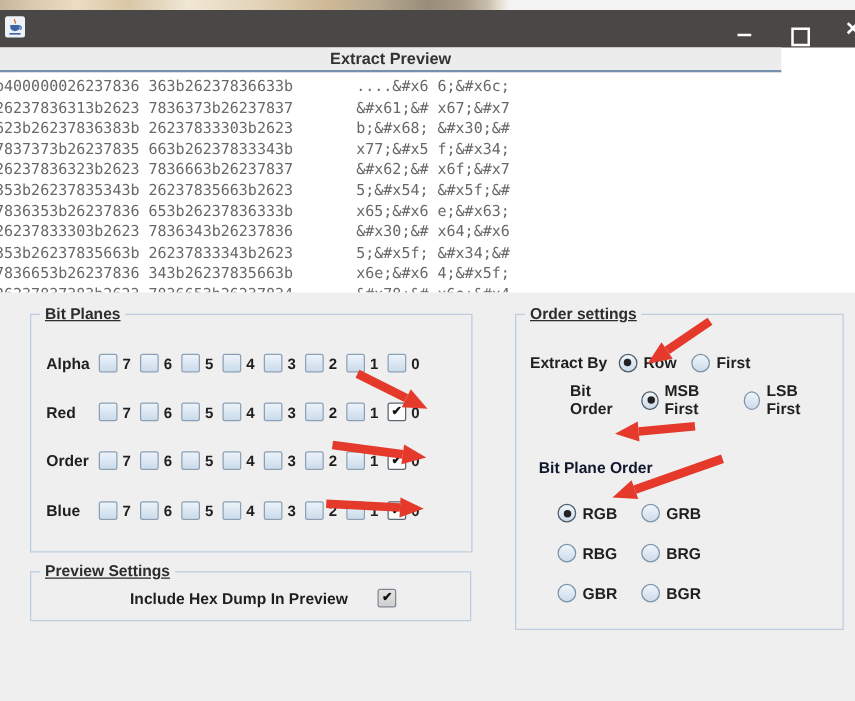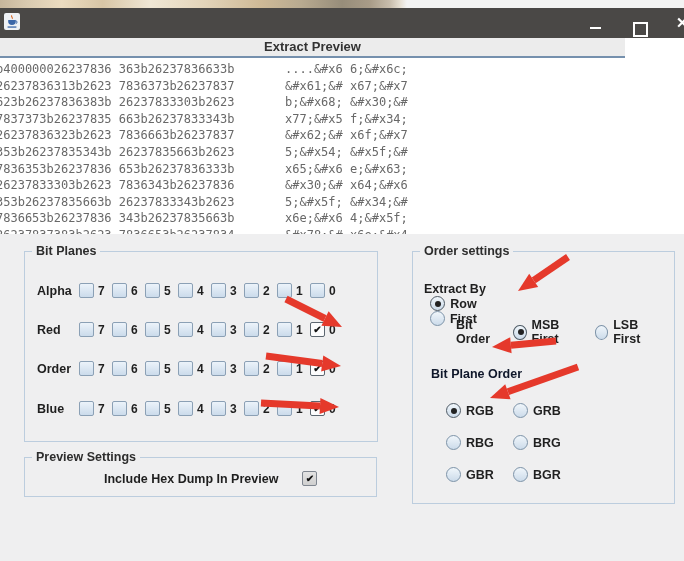--- a/index.html
+++ b/index.html
@@ -41,21 +41,21 @@
     font-family:"DejaVu Sans Mono", monospace; font-size:12px; line-height:16.6px;
     color:#686868; white-space:pre;
   }
   .dialog-body {
     position:absolute; left:0; top:234px; width:684px; height:327px;
     background:#efeff0;
   }
   .panel { position:absolute; border:1px solid #bccdde; }
   .panel-title {
     position:absolute; top:-8px; left:7px; background:#efeff0; padding:0 4px;
-    font-weight:bold; font-size:12.5px; color:#2d2d2d; white-space:nowrap;
+    font-weight:bold; font-size:12.5px; color:#2d2d2d; white-space:nowrap;text-decoration:underline;
   }
   .bp-row { position:absolute; left:12px; display:flex; align-items:center; height:17px; }
   .bp-label { width:42px; font-weight:bold; font-size:12.5px; color:#1f1f1f; }
   .cb-group { display:flex; align-items:center; width:33px; }
   .cb {
     width:13px; height:13px; border:1px solid #8ba0b5; border-radius:2px;
     background:linear-gradient(180deg,#ecf3fa,#cbdbeb);
     display:flex; align-items:center; justify-content:center;
     font-size:10px; color:#111; line-height:13px;
   }
@@ -254,33 +254,33 @@
               <span class="cb checked">✔</span>
               <span class="cb-digit">0</span>
             </span>
           </div>
         </div>
     </div>
 
     <div class="panel" style="left:412px; top:17px; width:261px; height:251px;">
       <span class="panel-title">Order settings</span>
 
-      <div class="os-row" style="top:30px;flex-direction:column;">
+      <div class="os-row" style="top:30px;">
         <span class="os-label">Extract By</span>
         <span class="radio-opt">
             <span class="radio sel"></span>
             <span class="radio-label">Row</span>
           </span>
         <span class="radio-opt">
             <span class="radio"></span>
             <span class="radio-label">First</span>
           </span>
       </div>
 
-      <div class="os-row" style="top:72px;padding-left:32px;">
+      <div class="os-row" style="top:60px;padding-left:32px;">
         <span class="os-label">Bit Order</span>
         <span class="radio-opt">
             <span class="radio sel"></span>
             <span class="radio-label">MSB First</span>
           </span>
         <span class="radio-opt">
             <span class="radio"></span>
             <span class="radio-label">LSB First</span>
           </span>
       </div>

